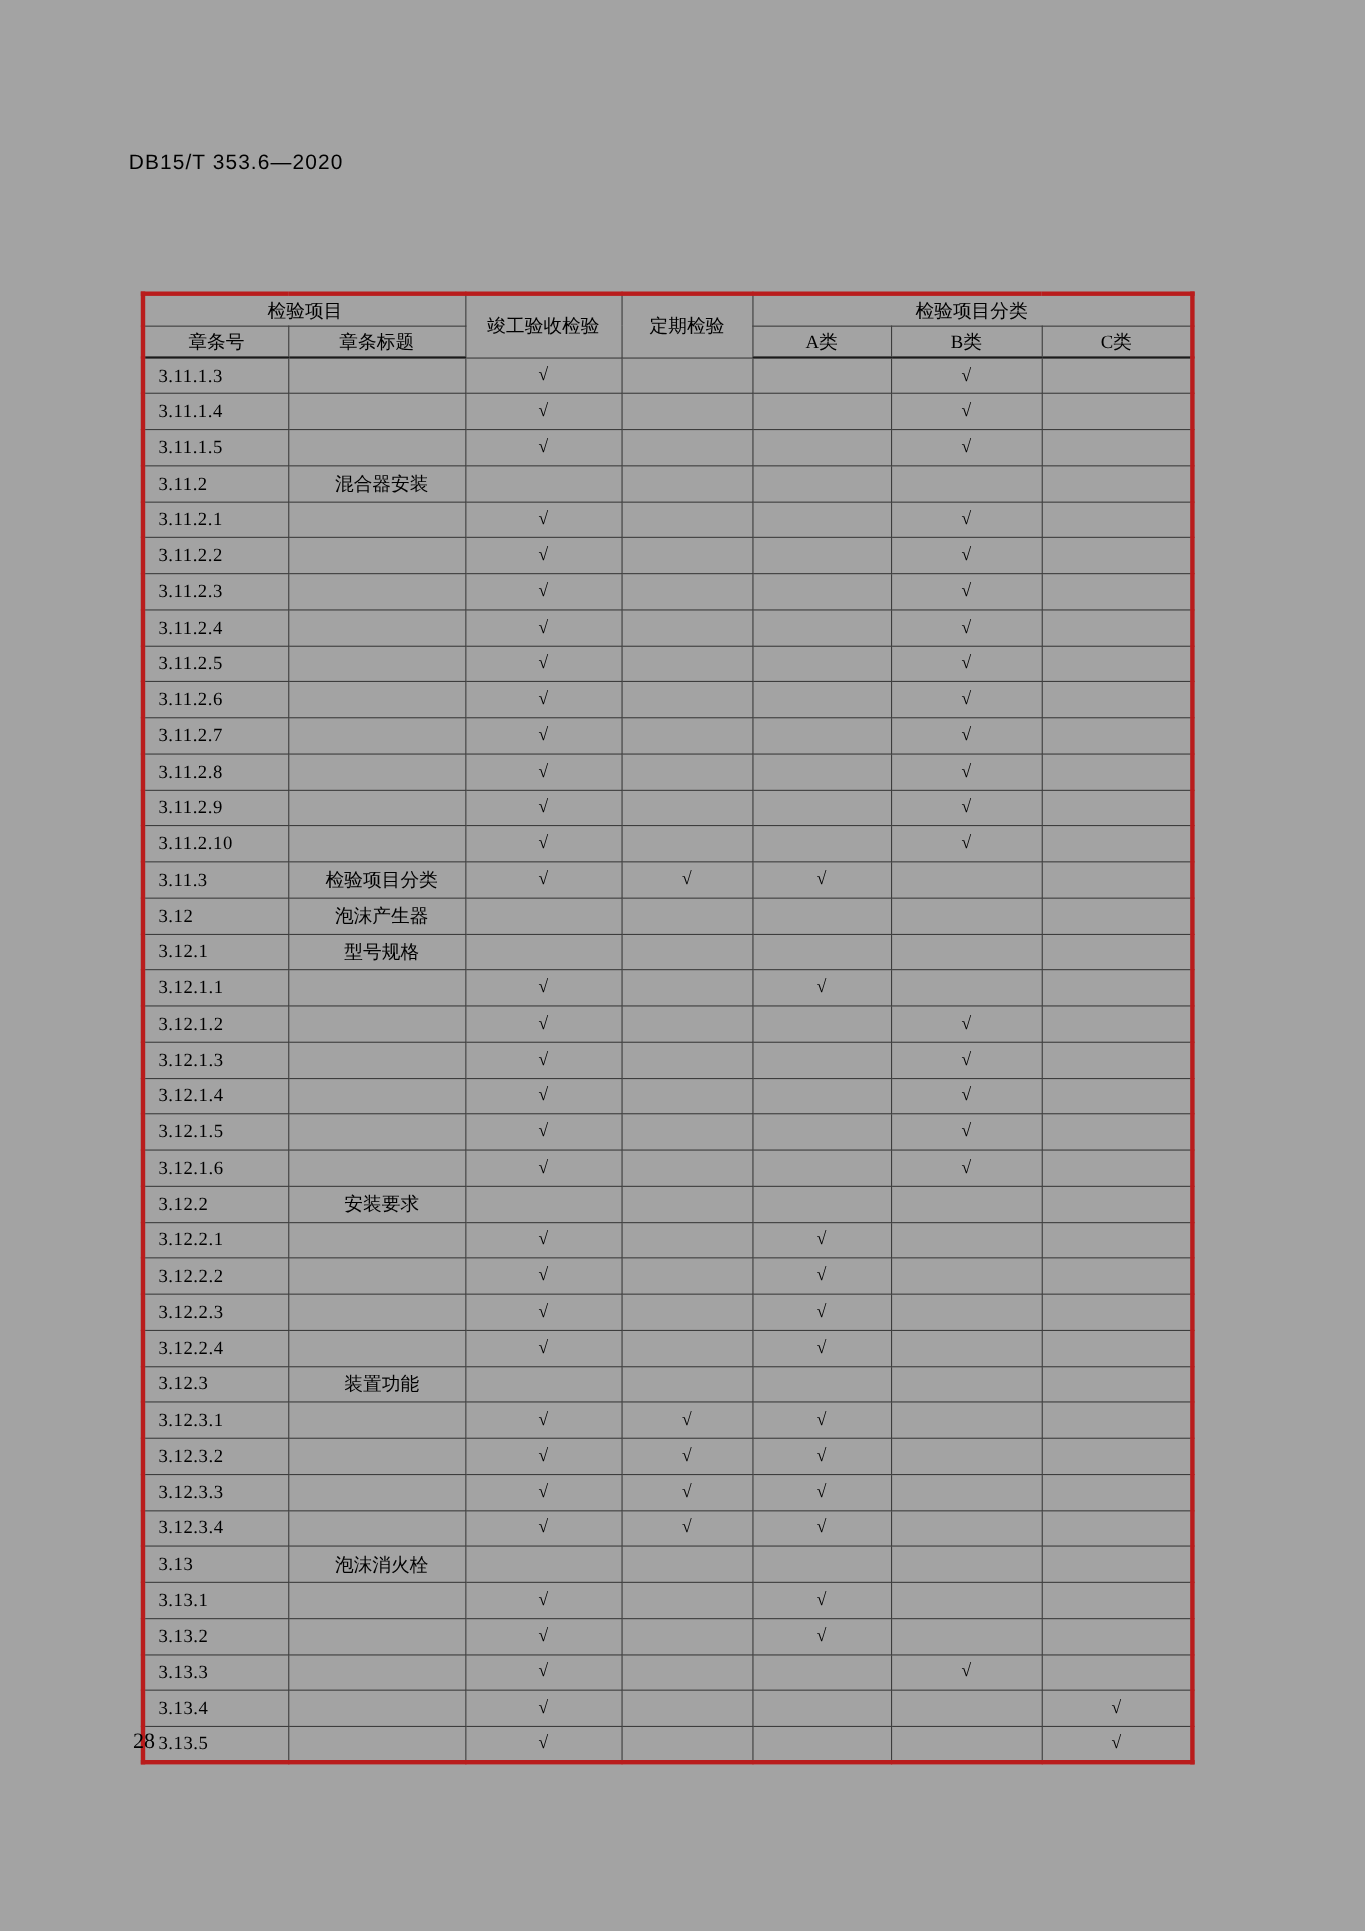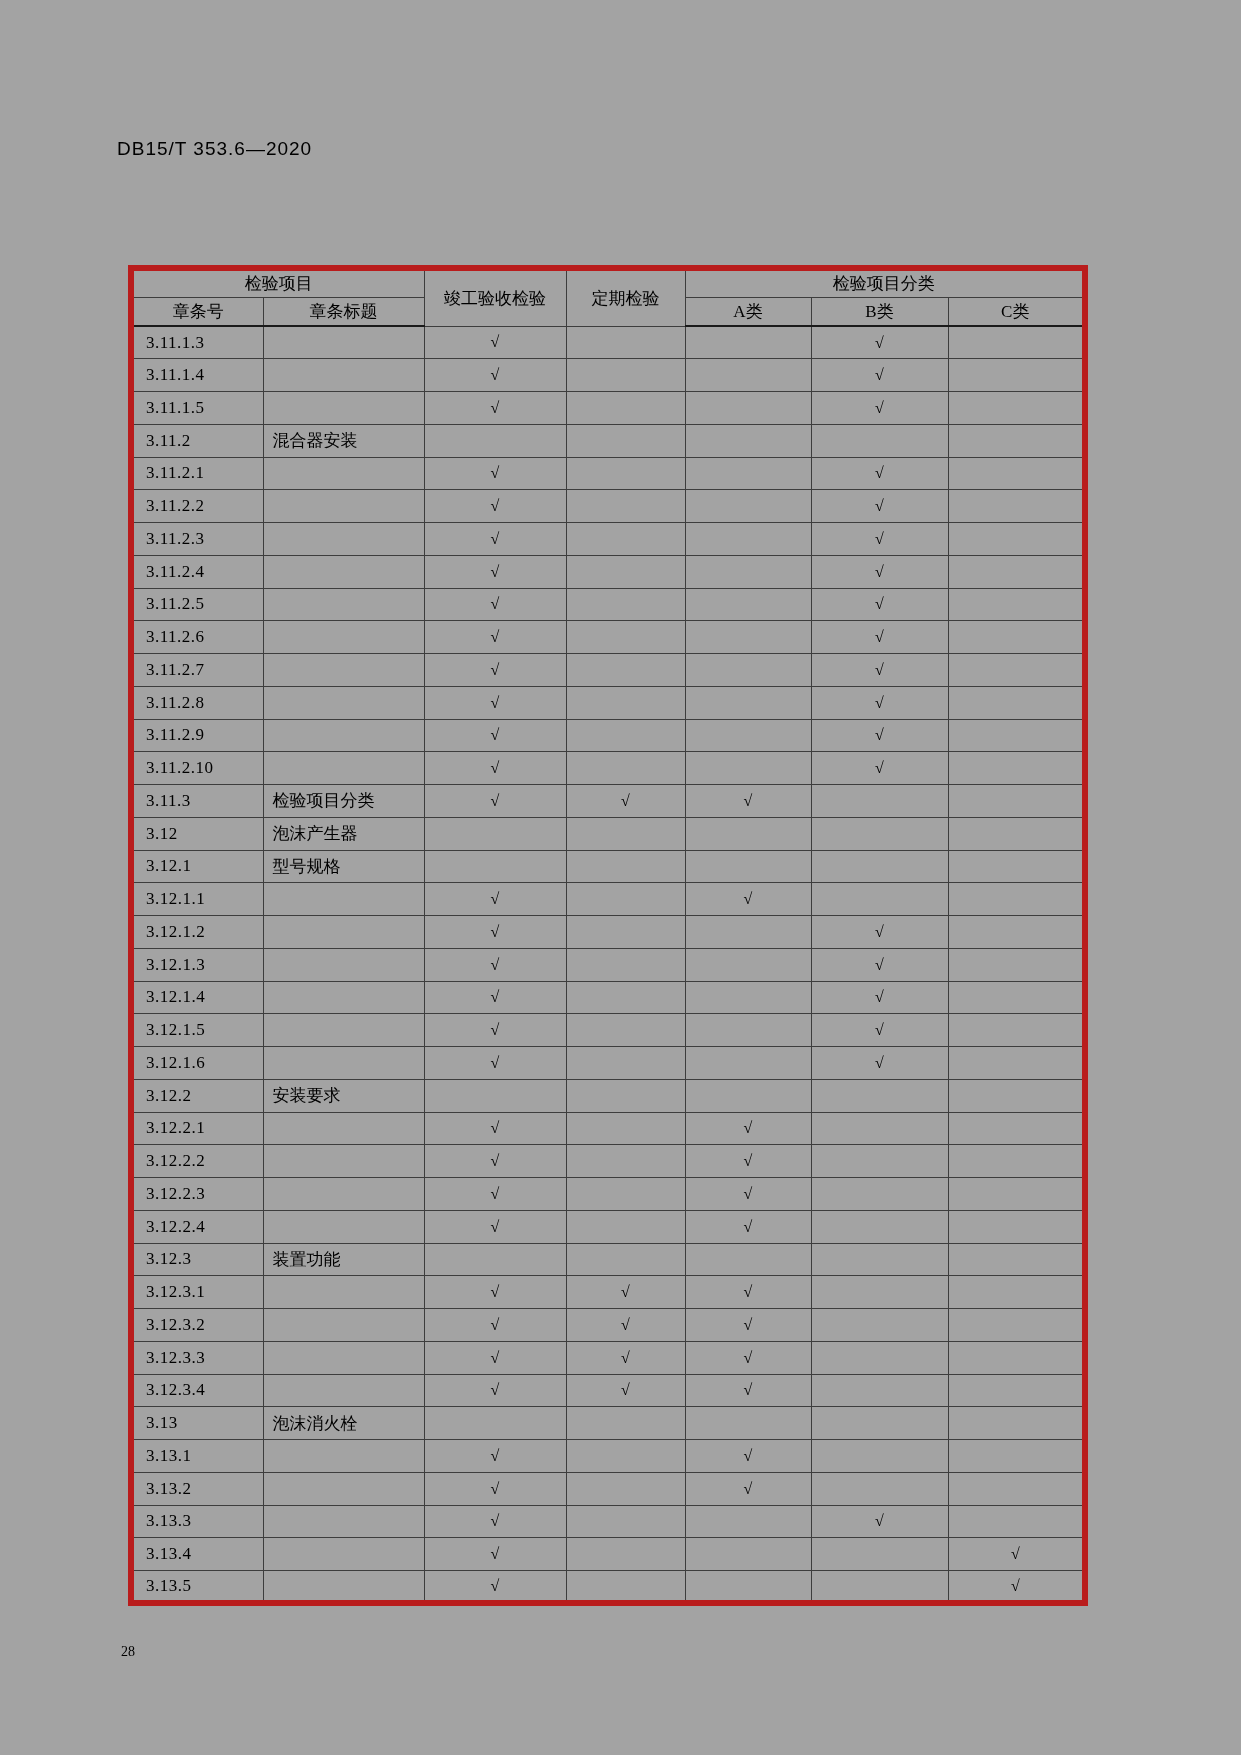--- a/index.html
+++ b/index.html
@@ -35,21 +35,21 @@
     font-weight: bold;
     white-space: pre;
   }
   table.main-table {
     position: absolute;
     left: 128px;
     top: 265px;
     width: 954px;
     border-collapse: collapse;
     table-layout: fixed;
-    border: 6px solid #b91c1c;
+    border: 4px solid #b91c1c;
   }
   table.main-table th,
   table.main-table td {
     border: 1px solid #3d3d3d;
     font-weight: normal;
     overflow: hidden;
     white-space: nowrap;
   }
   thead tr { height: 29px; }
   thead th {
@@ -62,32 +62,32 @@
   tbody td {
     font-size: 17px;
     vertical-align: middle;
   }
   td.clause-no {
     text-align: left;
     padding-left: 12px;
     letter-spacing: 0.5px;
   }
   td.clause-title {
-    text-align: left;
+    text-align: center;
     padding-left: 9px;
   }
   td.check {
     text-align: center;
     font-size: 16px;
   }
   .page-number {
     position: absolute;
     left: 121px;
-    top: 1644px;
-    font-size: 14px;
+    top: 1572px;
+    font-size: 20px;
   }
 </style>
 </head>
 <body>
 
 <div class="page">
 
   <div class="doc-code">DB15/T 353.6—2020</div>
 
 

